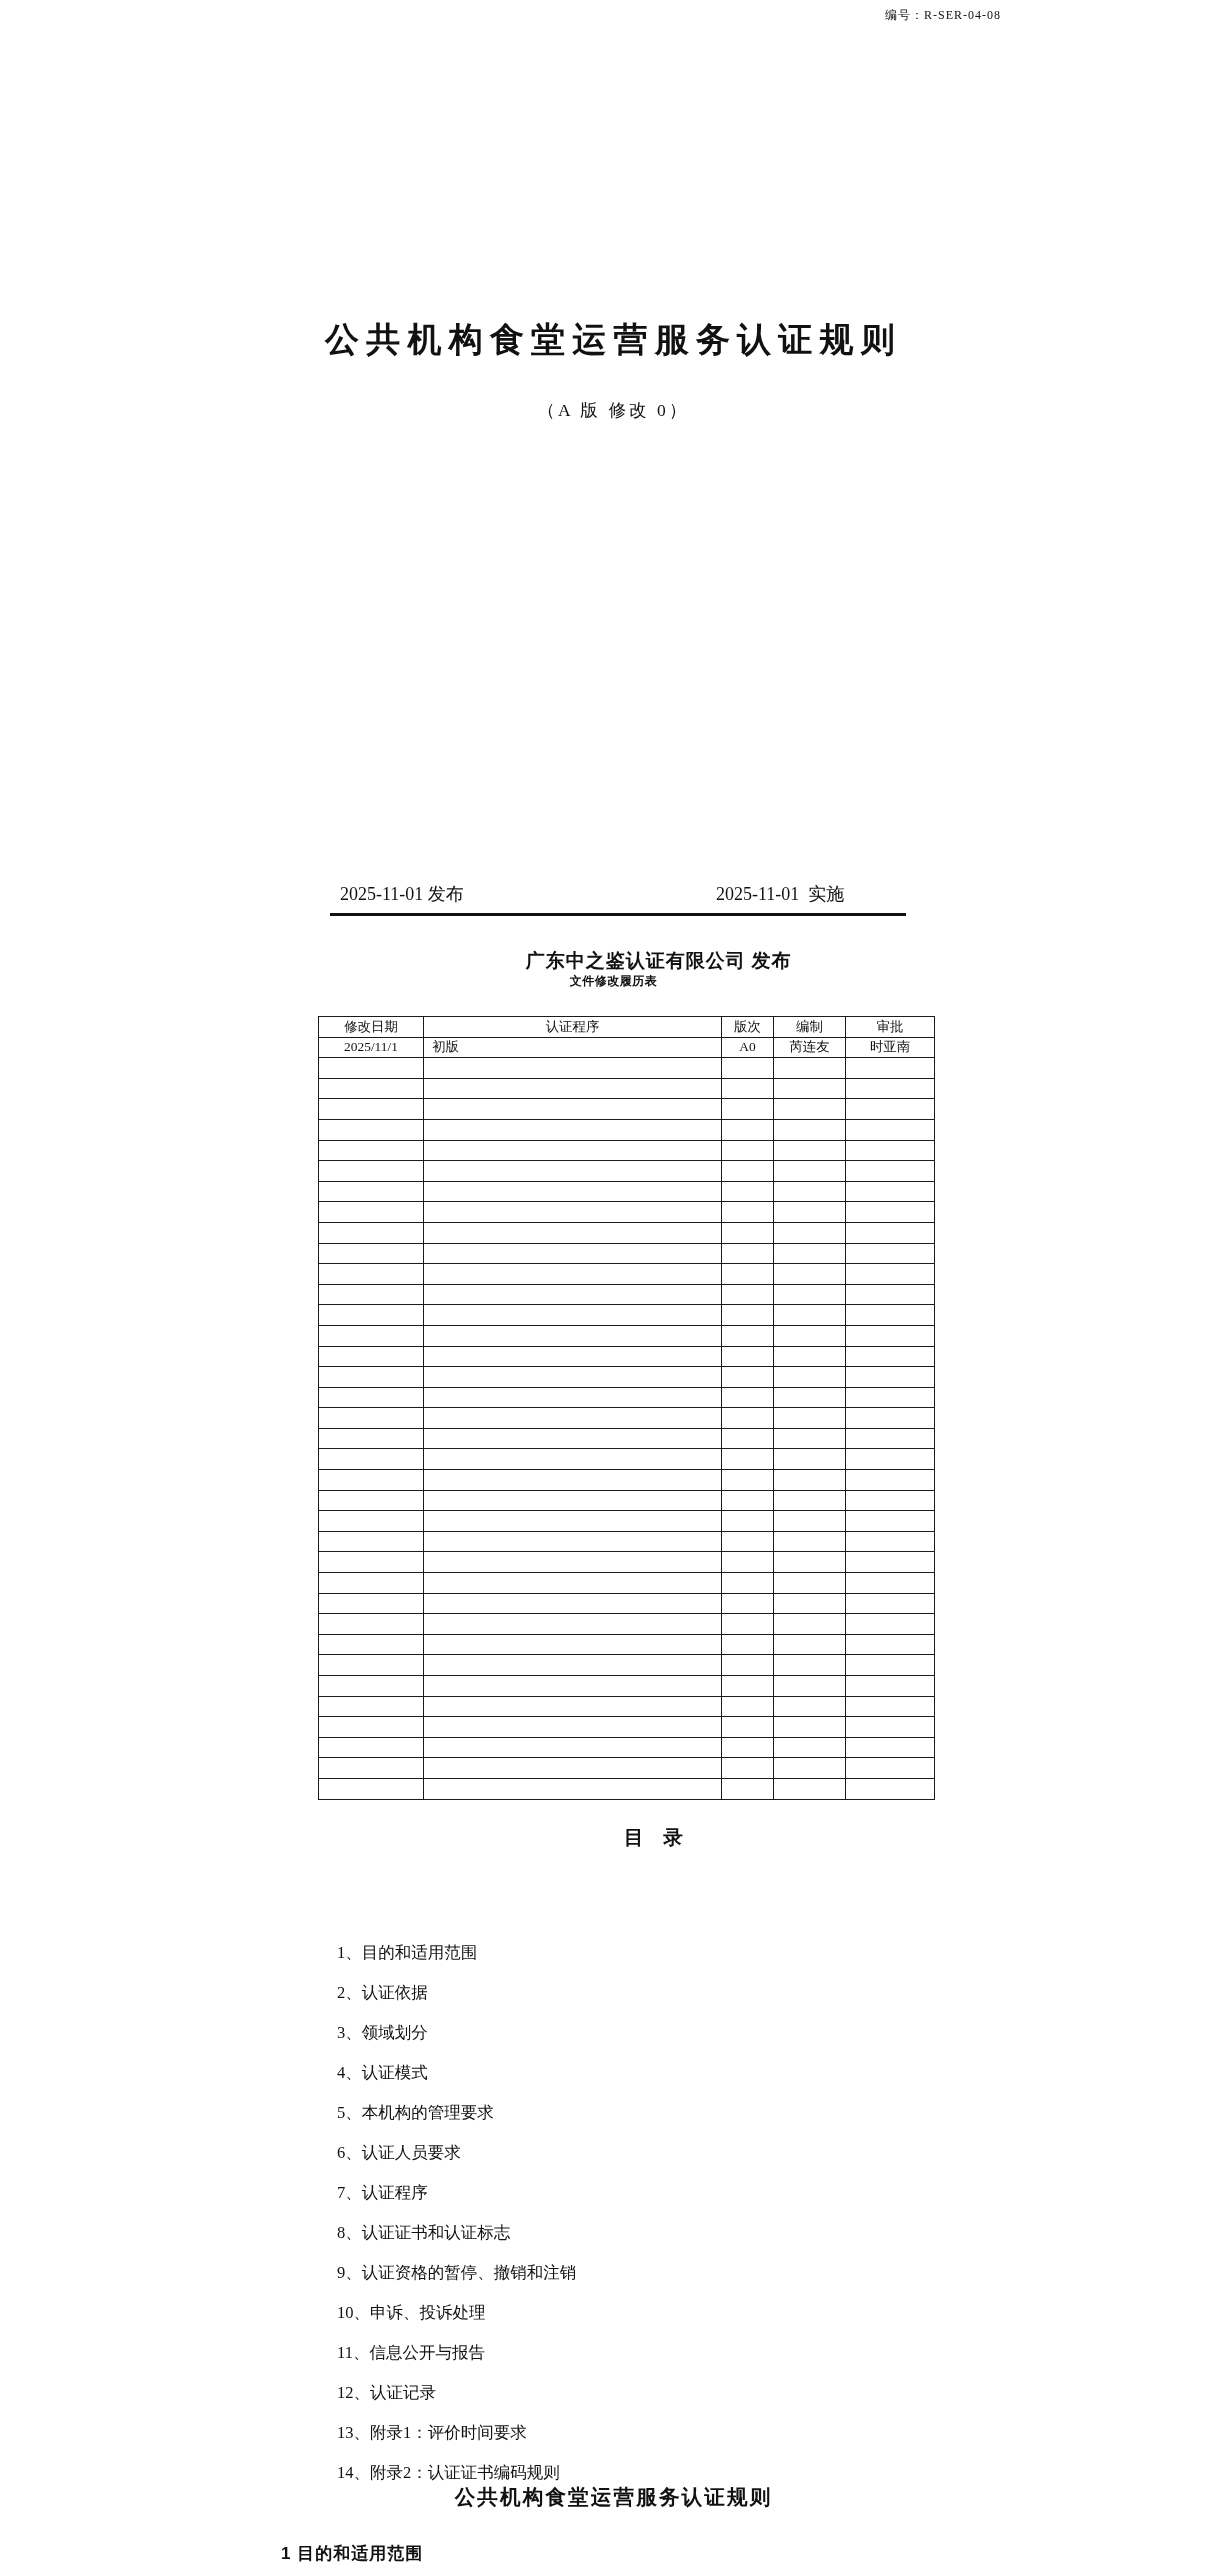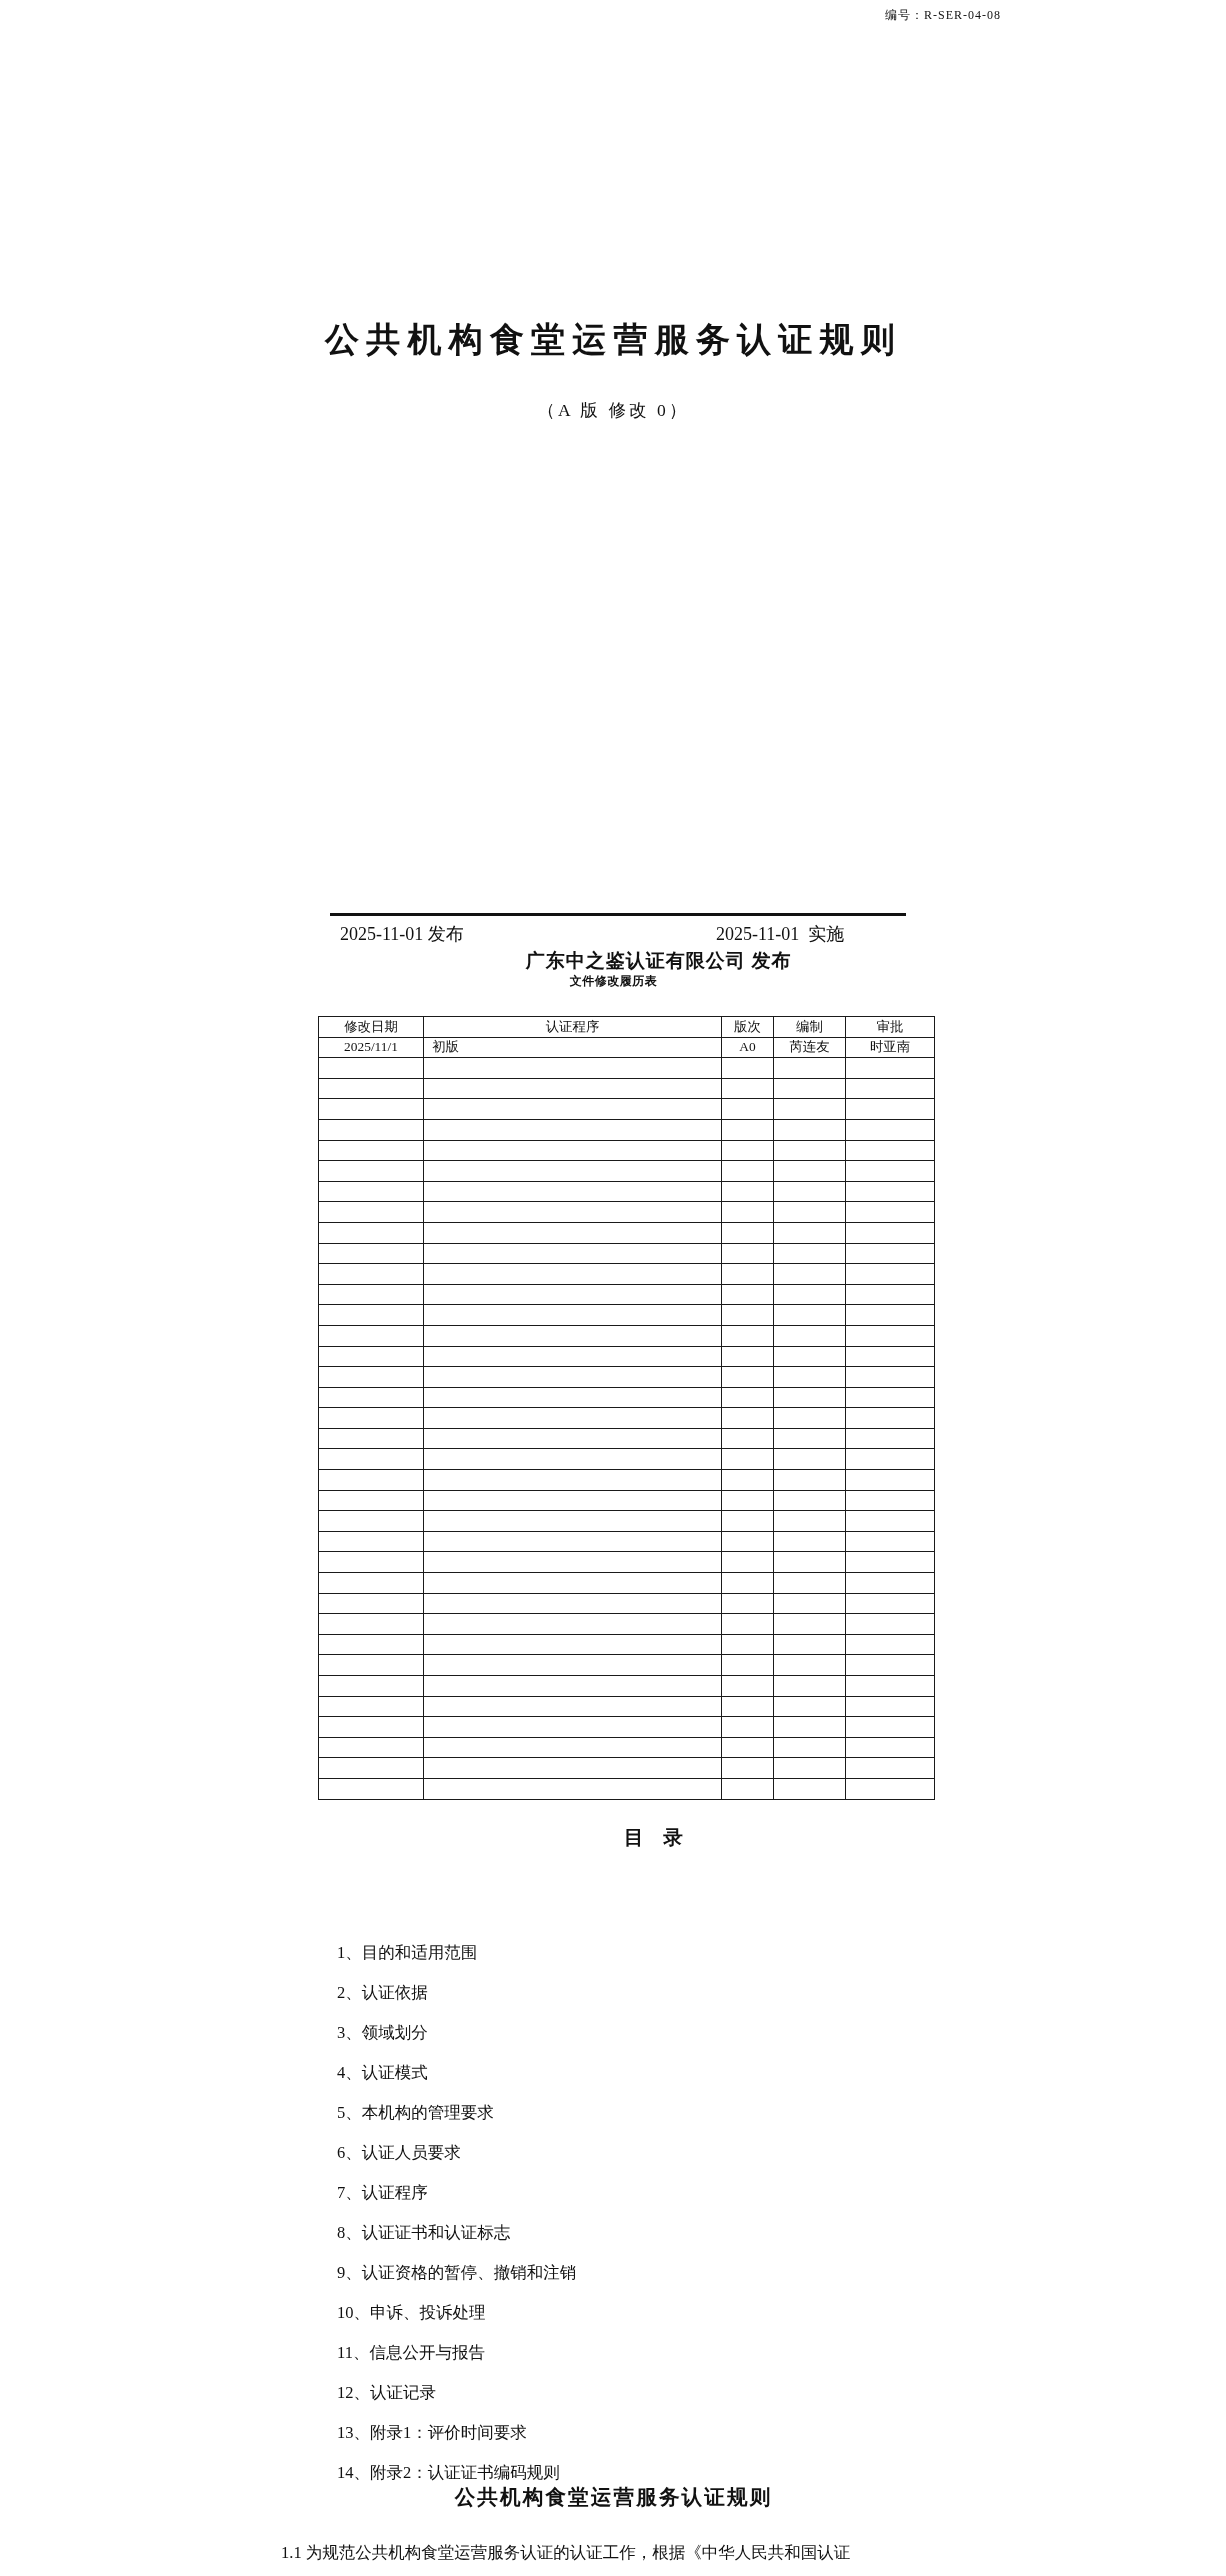--- a/index.html
+++ b/index.html
@@ -11,21 +11,21 @@
   .centered { left:0; width:100%; text-align:center; }
 
   .doc-number { top:7px; left:849px; font-size:12px; letter-spacing:1px; white-space:pre;margin-left:36px; }
 
   .title {
     top:317px; margin:0; font-size:34px; font-weight:bold;
     font-family:"Liberation Sans", sans-serif; letter-spacing:7.2px;
   }
   .subtitle { top:398px; font-size:17.5px; letter-spacing:3.1px; }
 
-  .date { top:882px; font-size:18px; white-space:pre;margin-top:40px; }
+  .date { top:882px; font-size:18px; white-space:pre; }
   .date-issue { left:340px; }
   .date-impl  { left:716px; }
 
   .divider { background:#111111; }
   .title-divider  { top:913px; left:330px;  width:576px; height:3.1px; }
 
   .publisher { top:948px; font-size:19px; font-weight:bold; letter-spacing:1px;padding-left:45px; }
   .rev-title { top:973px; font-size:12px; font-weight:bold; letter-spacing:0.5px; }
 
   table.rev-table {
@@ -365,15 +365,16 @@
     <div class="toc-item">9、认证资格的暂停、撤销和注销</div>
     <div class="toc-item">10、申诉、投诉处理</div>
     <div class="toc-item">11、信息公开与报告</div>
     <div class="toc-item">12、认证记录</div>
     <div class="toc-item">13、附录1：评价时间要求</div>
     <div class="toc-item">14、附录2：认证证书编码规则</div>
   </div>
 
 <div class="abs centered body-heading">公共机构食堂运营服务认证规则</div>
 <div class="abs body-lines" id="body-lines">
+    <div class="body-line bold" style="padding-left: 0px;">1 目的和适用范围</div>
     <div class="body-line" style="padding-left: 0px;">1.1 为规范公共机构食堂运营服务认证的认证工作，根据《中华人民共和国认证</div>
   </div>
 
 
 </body></html>

